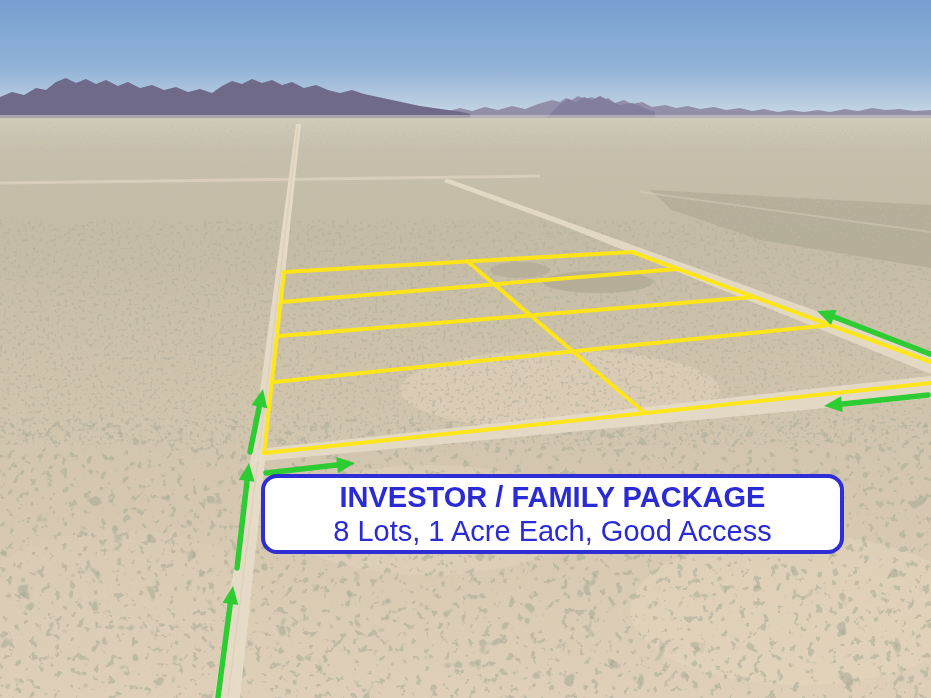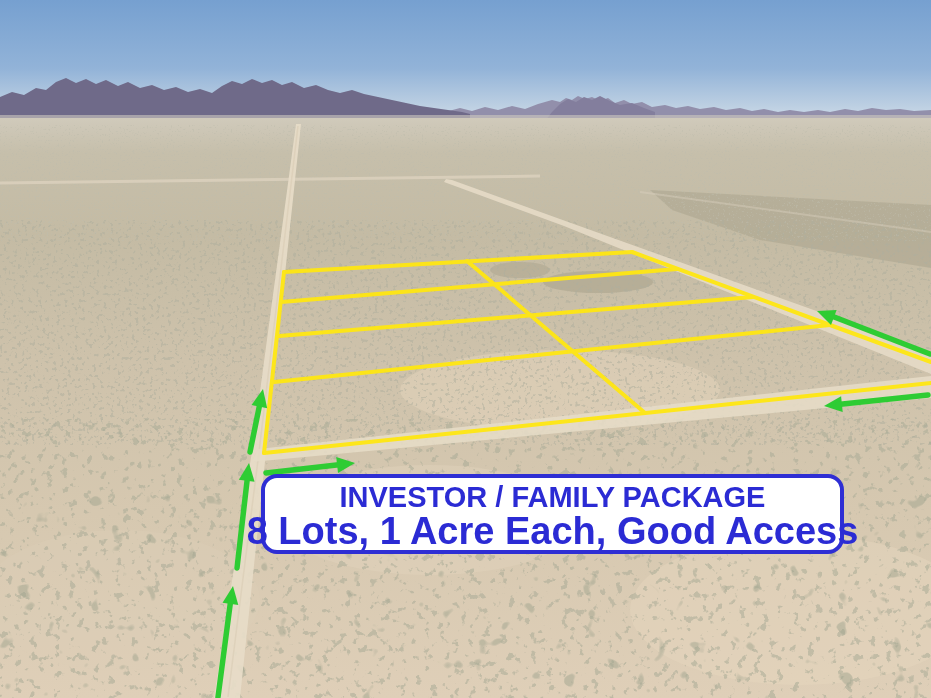--- a/index.html
+++ b/index.html
@@ -12,21 +12,21 @@
     position:absolute;left:261px;top:474px;width:583px;height:80px;
     box-sizing:border-box;background:#ffffff;border:4px solid #2e2ed4;
     border-radius:16px;display:flex;flex-direction:column;align-items:center;
     justify-content:center;z-index:3;padding:2px 4px;
   }
   .banner .line1{
     color:#2b2bd4;font-weight:bold;font-size:29px;line-height:34px;
     white-space:nowrap;letter-spacing:0px;
   }
   .banner .line2{
-    color:#2b2bd4;font-weight:bold;font-size:38px;line-height:35px;
+    color:#2b2bd4;font-weight:normal;font-size:29px;line-height:35px;
     white-space:nowrap;letter-spacing:0px;
   }
 </style>
 </head>
 <body>
 
 <div class="stage">
 
 <svg width="931" height="698" viewBox="0 0 931 698">
   <defs>

